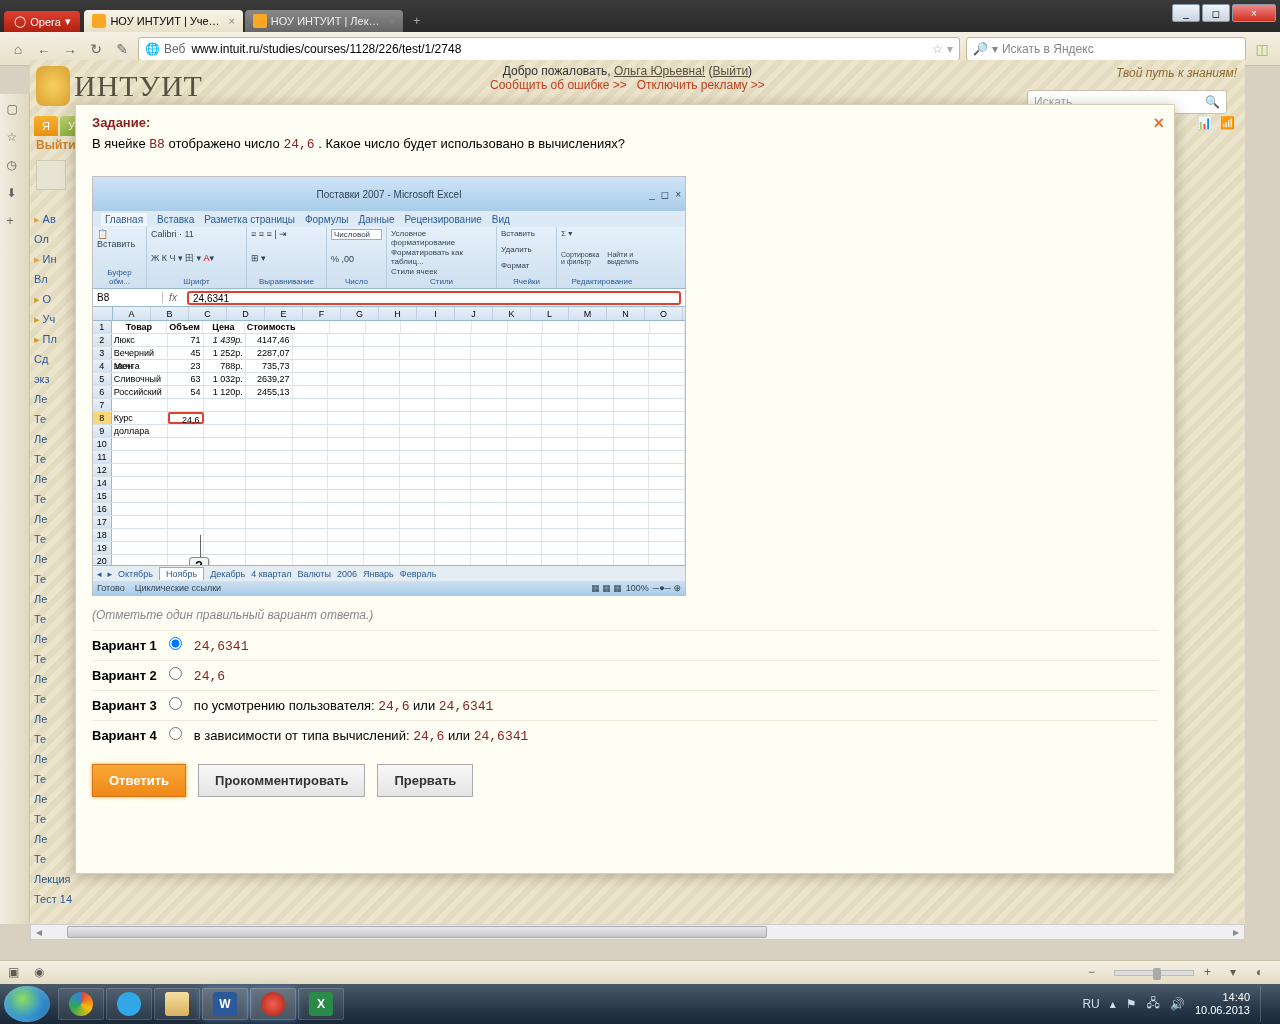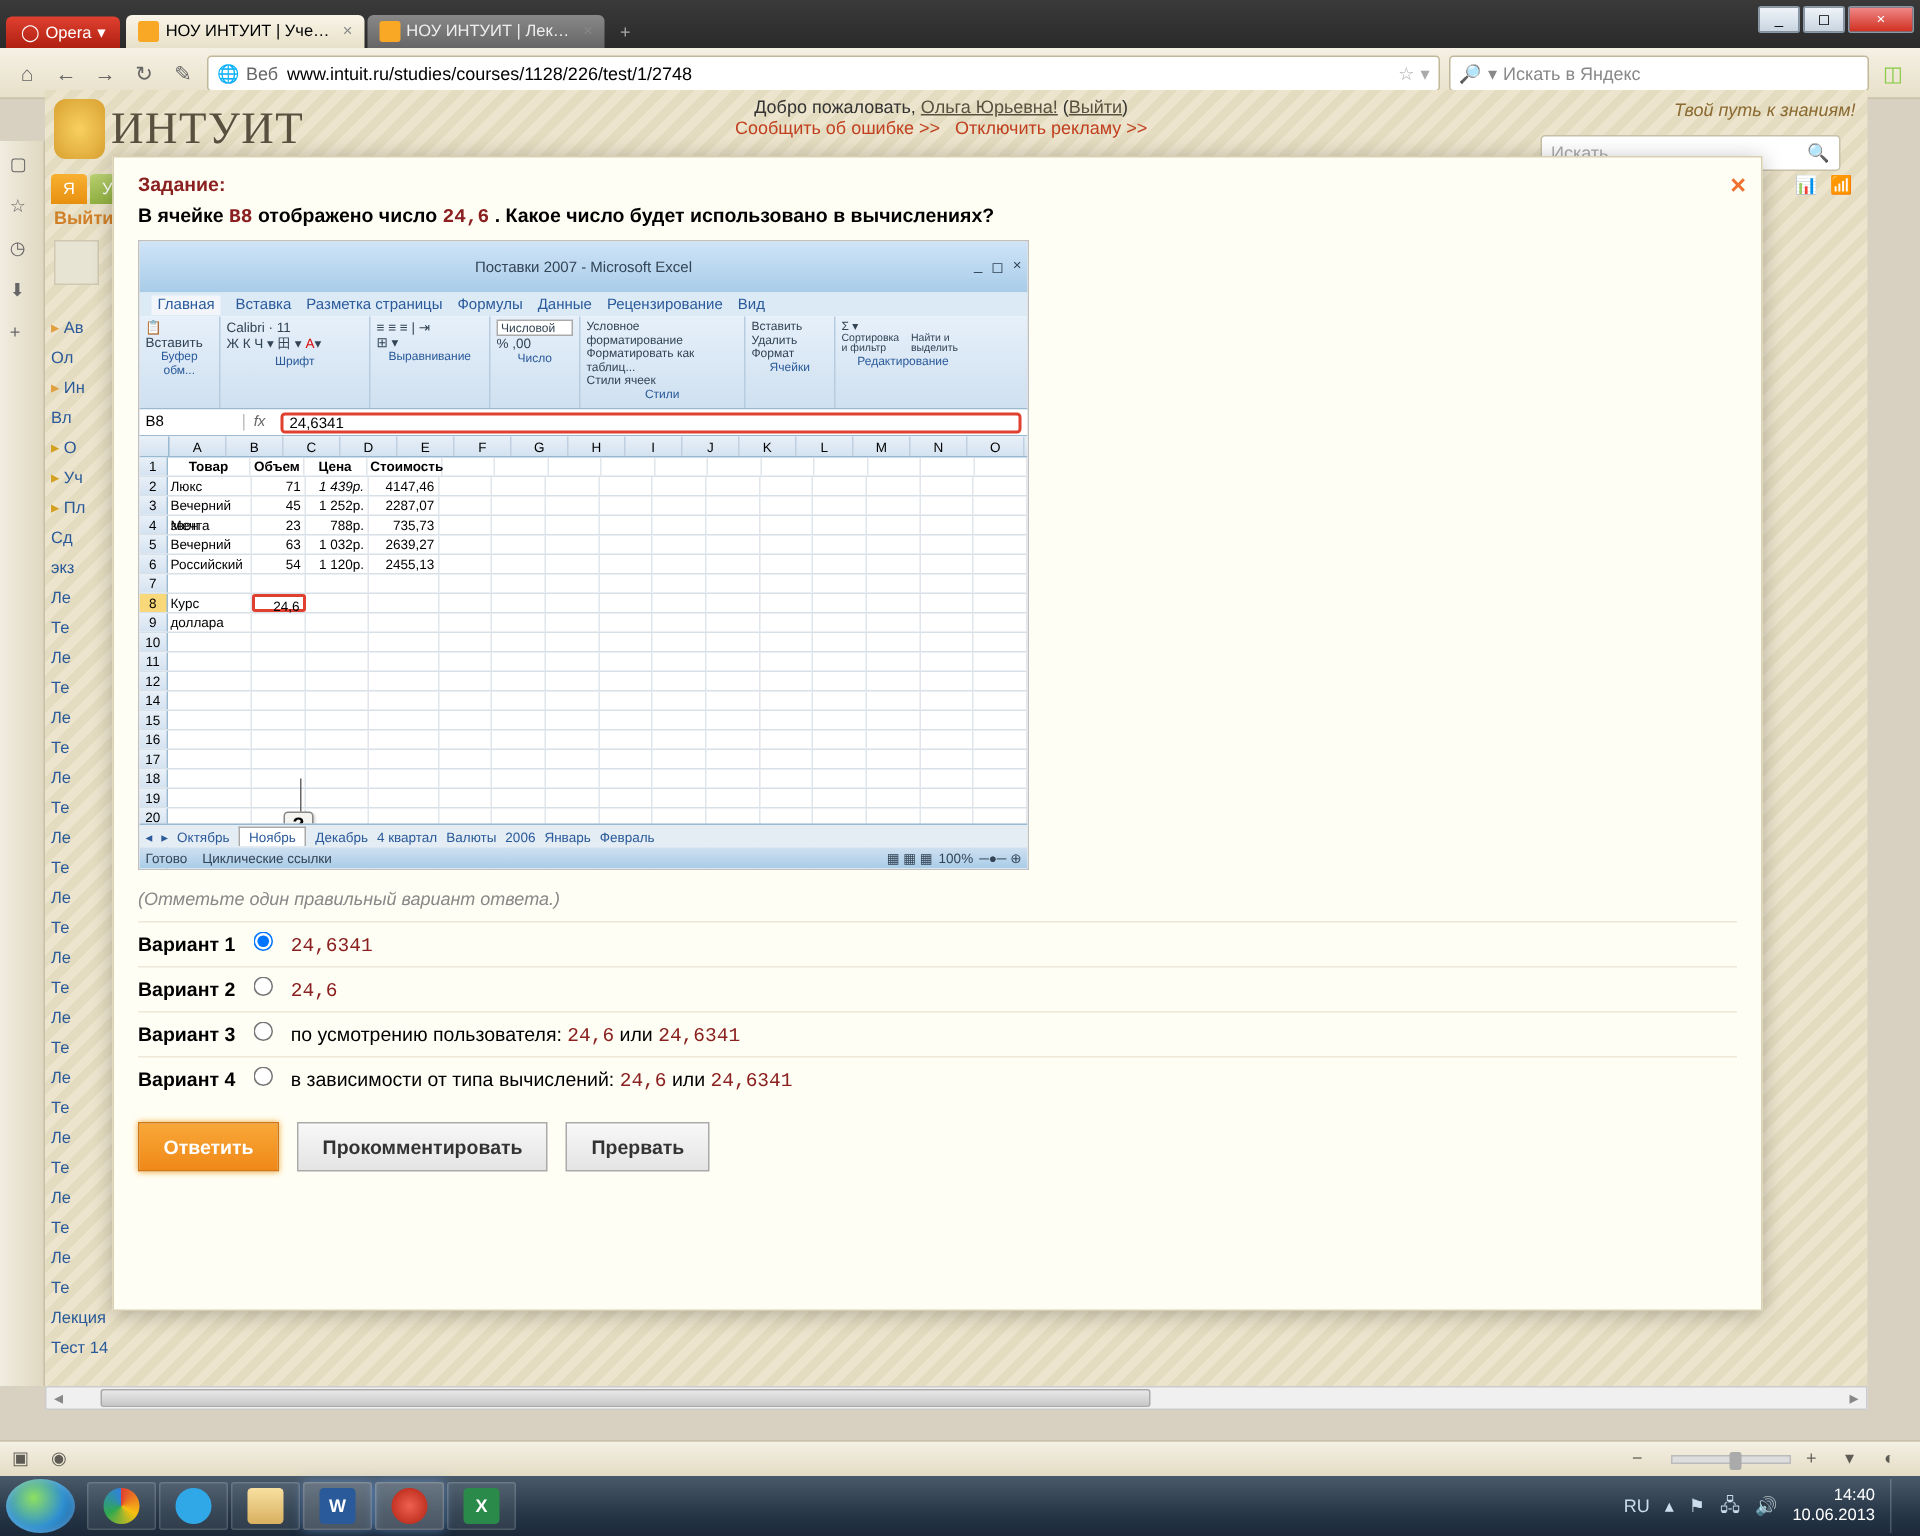--- a/index.html
+++ b/index.html
@@ -44,31 +44,31 @@
   .bg-left-list div { white-space:nowrap; color:#2a5a9a; margin-bottom:2px; cursor:pointer;}
   .bg-left-list .ico { color:#e0a040;}
   .bg-left-list .folder { color:#d4a020;}
 
   
   .dialog { position:absolute; left:75px; top:104px; width:1100px; height:770px; background:#fffef4; border:1px solid #d8d0b0; box-shadow: 0 2px 14px rgba(0,0,0,0.25); padding: 10px 16px 14px 16px;}
   .dlg-close { position:absolute; right:10px; top:8px; color:#f07030; font-size:18px; font-weight:bold; cursor:pointer;}
   .dlg-title { font-size:14px; font-weight:bold; margin-bottom:10px;}
   .dlg-title .sub { color:#777; font-weight:normal; font-size:12px;}
   .task-hdr { color:#8a2020; font-weight:bold; margin-bottom:6px; font-size:13px;}
-  .task-text { font-size:13px; margin-bottom:8px;font-weight:bold;}
+  .task-text { font-size:13px; margin-bottom:24px;}
   .task-text .mono { font-family: 'Courier New', monospace; color:#8a2020;}
   .screenshot { width:594px; height:420px; border:1px solid #c0c0c0; background:#fff; position:relative; font-size:10px; overflow:hidden;}
   
   
   .xl-titlebar { height:34px; background:linear-gradient(#cfe4f8,#a8cce8); display:flex; align-items:center; justify-content:center; font-size:10px; color:#345;}
   .xl-titlebar .r { position:absolute; right:4px; display:flex; gap:6px; color:#345;}
   .xl-ribbon-tabs { height:16px; background:#dceaf6; display:flex; align-items:center; gap:10px; padding:0 8px; font-size:10px; color:#2a5a9a;}
   .xl-ribbon-tabs span.active { background:#f2f6fa; padding:1px 4px;}
   .xl-ribbon { height:62px; background:linear-gradient(#e6f0fa,#cfe0f0); border-bottom:1px solid #9ab8d0; display:flex; font-size:9px; color:#345;}
-  .rgroup { border-right:1px solid #b8cce0; padding:2px 4px; display:flex; flex-direction:column; justify-content:flex-start;}
+  .rgroup { border-right:1px solid #b8cce0; padding:2px 4px; display:flex; flex-direction:column; justify-content:space-between;}
   .rgroup .lbl { text-align:center; color:#2a5a9a; font-size:8px;}
   .fx-bar { height:18px; background:#fff; border-bottom:1px solid #9ab8d0; display:flex; align-items:center;}
   .fx-name { width:70px; border-right:1px solid #c0c0c0; padding:0 4px; font-size:10px;}
   .fx-fx { width:20px; text-align:center; color:#666; font-style:italic;}
   .fx-val { flex:1; padding:0 4px; font-size:10px; border:2px solid #e04030; border-radius:3px; margin:1px 4px; height:14px;}
   .xl-grid { position:relative; background:#fff;}
   .xl-cols { display:flex; background:linear-gradient(#e8f0f8,#d4e2f0); height:14px; border-bottom:1px solid #9ab8d0;}
   .xl-corner { width:20px; border-right:1px solid #9ab8d0;}
   .xl-ch { width:38px; text-align:center; border-right:1px solid #c0d0e0; font-size:9px; line-height:14px;}
   .xl-row { display:flex; height:13px; border-bottom:1px solid #d8e0e8;}
@@ -407,21 +407,21 @@
             <div class="xl-cell"></div>
             <div class="xl-cell"></div>
             <div class="xl-cell"></div>
             <div class="xl-cell"></div>
             <div class="xl-cell"></div>
             <div class="xl-cell"></div>
             <div class="xl-cell"></div>
           </div>
           <div class="xl-row">
             <div class="xl-rh">5</div>
-            <div class="xl-cell l" style="width: 60px;">Вечерний</div>
+            <div class="xl-cell l" style="width: 60px;">Сливочный</div>
             <div class="xl-cell" style="width: 38px;">63</div>
             <div class="xl-cell" style="width: 45px;">1 032р.</div>
             <div class="xl-cell" style="width: 50px;">2639,27</div>
             <div class="xl-cell"></div>
             <div class="xl-cell"></div>
             <div class="xl-cell"></div>
             <div class="xl-cell"></div>
             <div class="xl-cell"></div>
             <div class="xl-cell"></div>
             <div class="xl-cell"></div>

